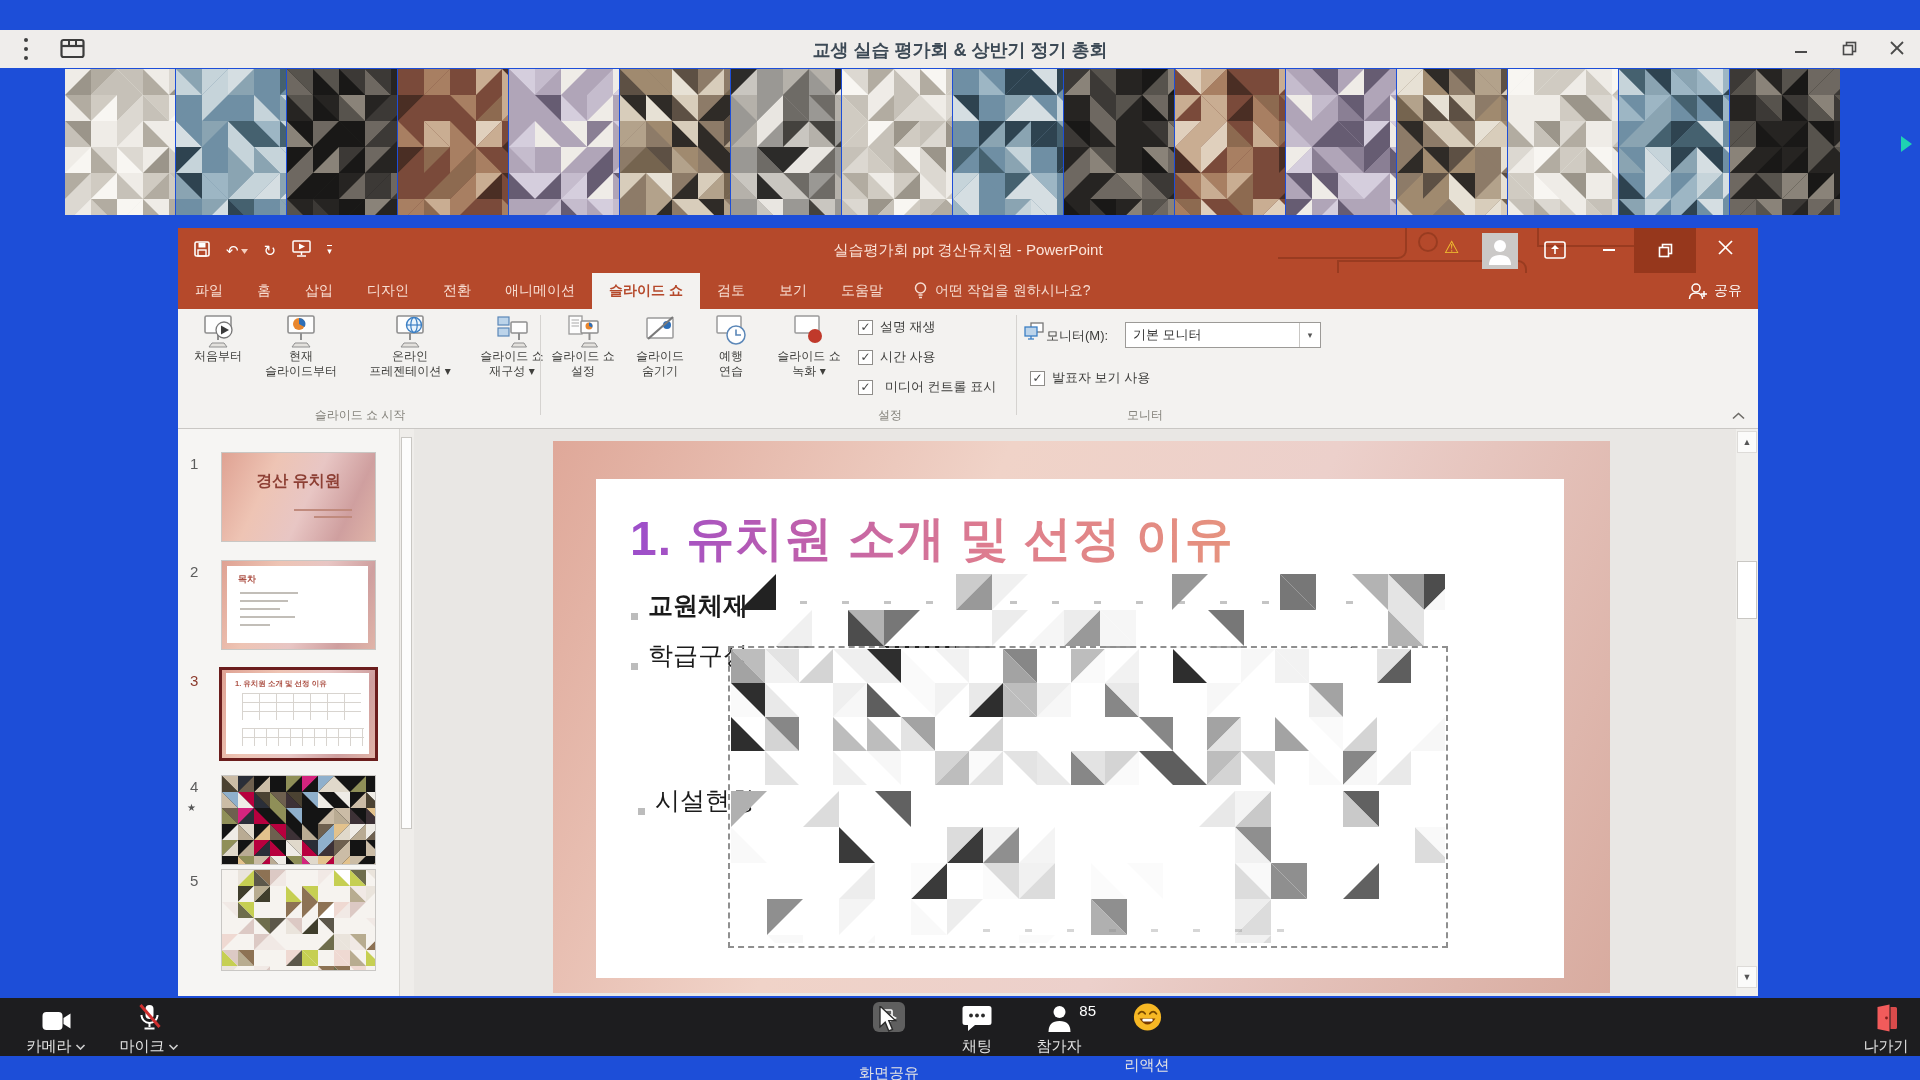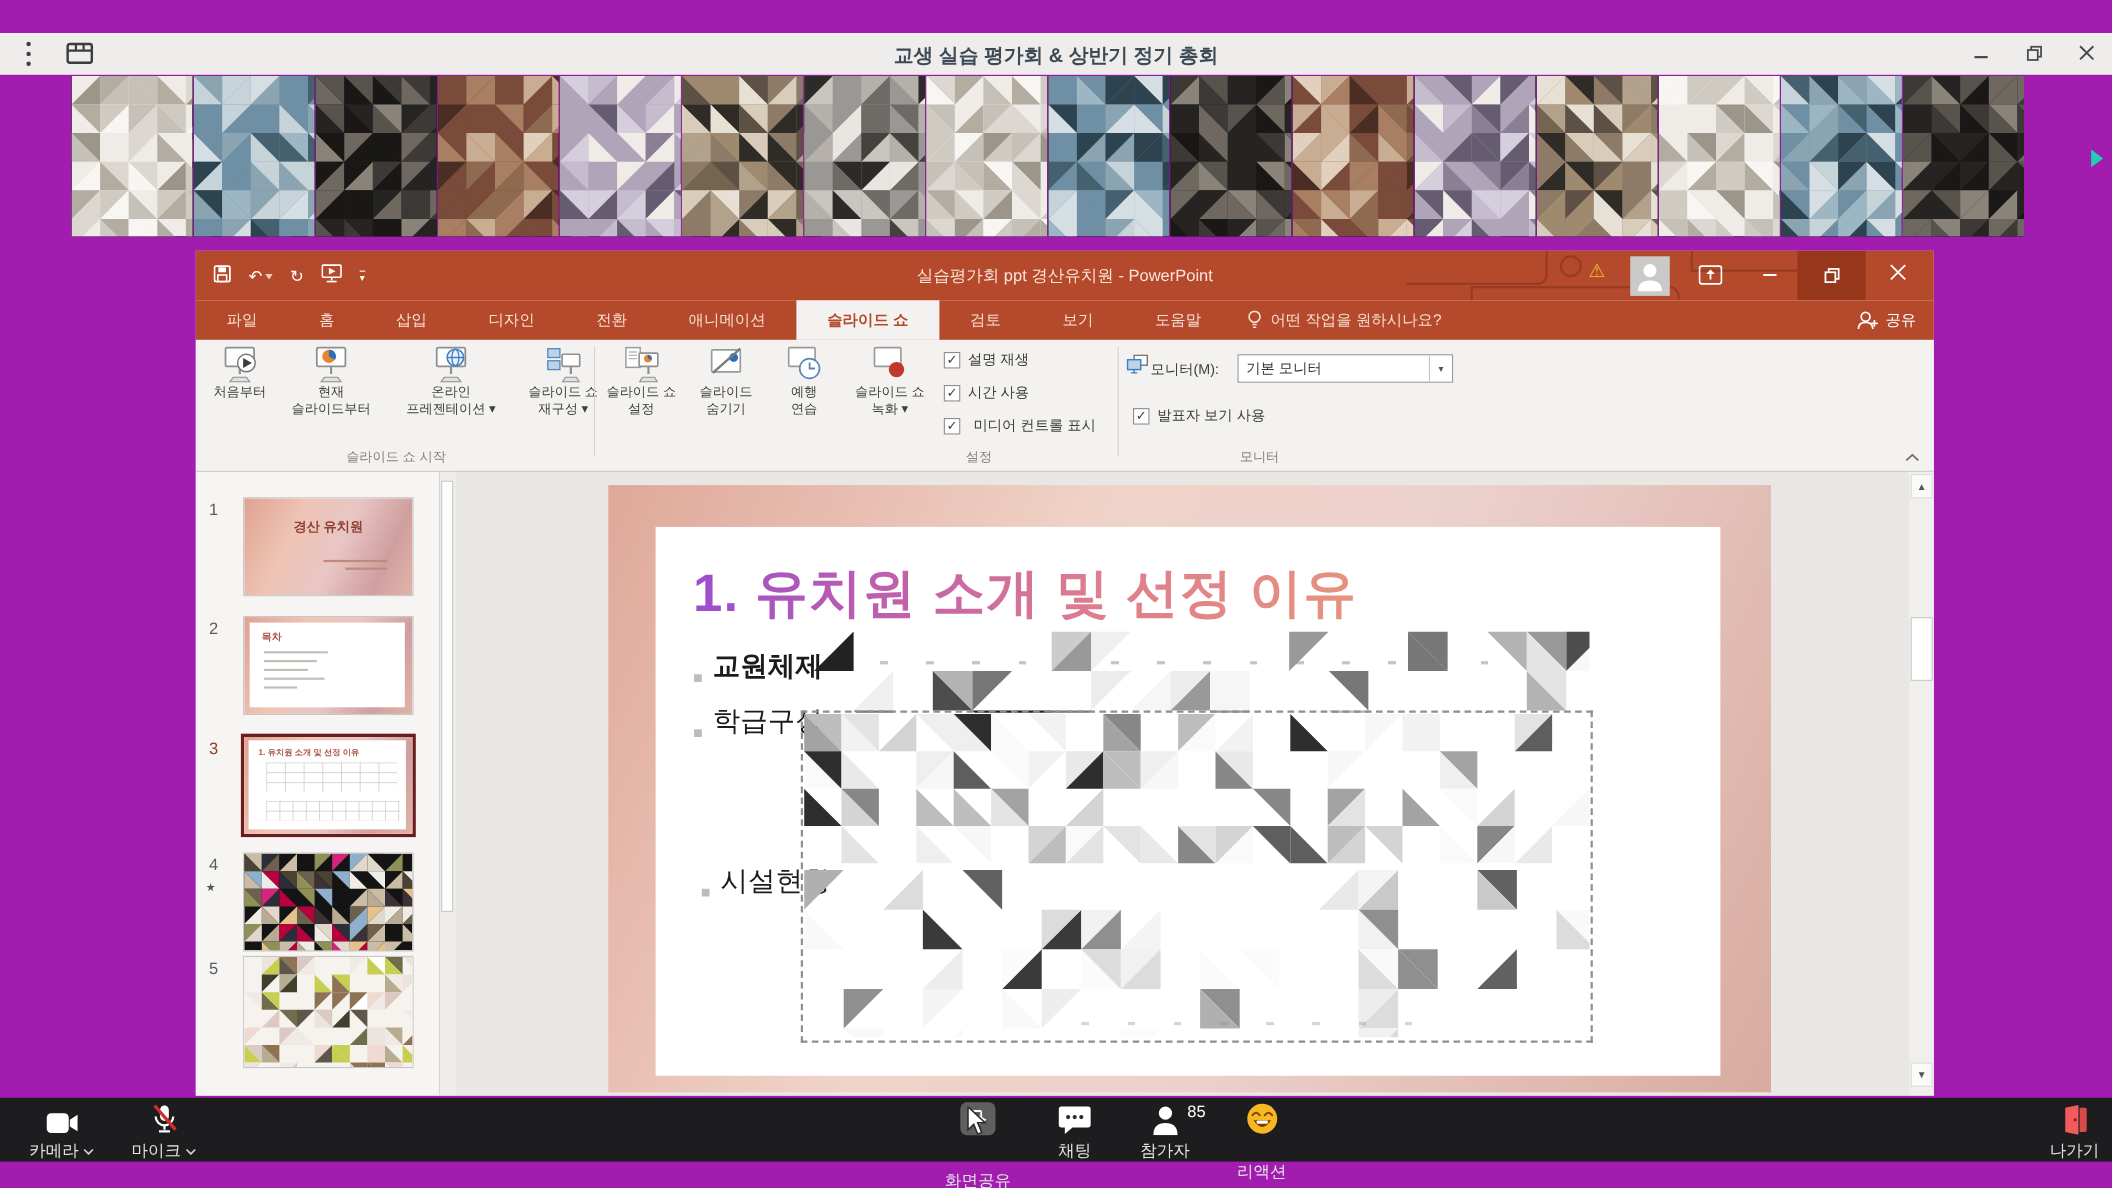--- a/index.html
+++ b/index.html
@@ -1,16 +1,16 @@
 <!DOCTYPE html>
 <html><head>
 <meta charset="utf-8">
 <style>
   html,body{margin:0;padding:0;background:#000;}
-  .stage{position:relative;width:1920px;height:1080px;background:#a21caf;overflow:hidden;
+  .stage{position:relative;width:1920px;height:1080px;background:#1d4ed8;overflow:hidden;
          font-family:"Liberation Sans","DejaVu Sans",sans-serif;}
   .abs{position:absolute;}
 
   
   .mtb{position:absolute;left:0;top:30px;width:1920px;height:38px;background:#efedeb;}
   .mtb-dots{position:absolute;left:24px;top:8px;width:6px;height:22px;display:flex;flex-direction:column;justify-content:space-between;cursor:pointer;}
   .mtb-dots i{width:4px;height:4px;border-radius:50%;background:#3f3f3f;display:block;}
   .mtb-grid{position:absolute;left:60px;top:8px;}
   .mtb-title{position:absolute;left:0;top:8px;width:100%;text-align:center;font-size:18px;font-weight:bold;color:#3d4a56;}
   .mtb-ctl{position:absolute;right:14px;top:9px;display:flex;gap:30px;align-items:center;}
@@ -30,21 +30,21 @@
   .circuit{position:absolute;right:60px;top:0;opacity:.5;}
   .tb-warn{position:absolute;left:1266px;top:9px;font-size:17px;color:#f2c230;}
   .tb-avatar{position:absolute;left:1304px;top:5px;width:36px;height:36px;background:#cbc9c7;display:flex;align-items:center;justify-content:center;}
   .tb-ribopt{position:absolute;left:1366px;top:13px;}
   .tb-min{position:absolute;left:1424px;top:12px;color:#fff;}
   .tb-restore{position:absolute;left:1456px;top:0;width:62px;height:45px;background:#96371c;display:flex;align-items:center;justify-content:center;}
   .tb-close{position:absolute;left:1540px;top:11px;color:#fff;font-size:18px;}
 
   
   .tabrow{position:absolute;left:0;top:45px;width:1580px;height:36px;background:#b5492b;display:flex;align-items:stretch;}
-  .tab{padding:0 28px;display:flex;align-items:center;font-size:14px;color:#f8ded3;cursor:pointer;}
+  .tab{padding:0 17px;display:flex;align-items:center;font-size:14px;color:#f8ded3;cursor:pointer;}
   .tab.active{background:#f3f2f0;color:#b5492b;font-weight:bold;}
   .tellme{display:flex;align-items:center;gap:8px;margin-left:14px;font-size:14px;color:#f6dcd1;}
   .share{position:absolute;right:16px;top:0;height:36px;display:flex;align-items:center;gap:6px;color:#fff;font-size:14px;cursor:pointer;}
 
   
   .ribbon{position:absolute;left:0;top:81px;width:1580px;height:120px;background:#f3f2f0;border-bottom:1px solid #c9c7c4;box-sizing:border-box;}
   .rgroup-lbl{position:absolute;top:98px;font-size:12px;color:#85837c;transform:translateX(-50%);white-space:nowrap;}
   .rsep{position:absolute;top:6px;width:1px;height:100px;background:#d5d3d0;}
   .bigbtn{position:absolute;top:4px;display:flex;flex-direction:column;align-items:center;cursor:pointer;}
   .bigbtn .lbl{font-size:12px;color:#3f3f3c;line-height:15px;text-align:center;margin-top:0;white-space:nowrap;}
@@ -58,21 +58,21 @@
   .mon-lbl{position:absolute;left:868px;top:18px;font-size:13px;color:#3c3c3a;}
   .collapse{position:absolute;left:1554px;top:100px;font-size:12px;color:#6d6b67;cursor:pointer;}
 
   
   .content{position:absolute;left:0;top:201px;width:1580px;height:567px;}
   .panel{position:absolute;left:0;top:0;width:222px;height:567px;background:#f6f5f3;border-right:1px solid #d8d6d2;box-sizing:border-box;}
   .thumb{position:absolute;left:44px;width:153px;height:88px;background:#fff;box-shadow:0 0 0 1px #c9c7c4;overflow:hidden;cursor:pointer;}
   .thumb.sel{box-shadow:0 0 0 3px #6b1d1d;}
   .tnum{position:absolute;left:12px;font-size:15px;color:#5c5c5c;}
   .pinkbg{position:absolute;inset:0;background:linear-gradient(115deg,#dfa293 0%,#eec4b4 30%,#e8c6c4 55%,#cf9f9f 80%,#e0b4a8 100%);}
-  .t1-title{position:absolute;left:0;top:18px;width:100%;text-align:center;font-size:12px;font-weight:bold;color:#8d3f34;}
+  .t1-title{position:absolute;left:0;top:18px;width:100%;text-align:center;font-size:16px;font-weight:bold;color:#8d3f34;}
   .t1-line{position:absolute;height:2px;background:#c08a7d;}
   .inner-white{position:absolute;background:#fff;}
   .t2-title{position:absolute;left:11px;top:7px;font-size:9px;font-weight:bold;color:#ad5246;}
   .t2-line{position:absolute;left:13px;height:2px;background:#c2beb8;}
   .t3-title{position:absolute;left:9px;top:6px;font-size:7.5px;font-weight:bold;color:#ad5246;white-space:nowrap;}
   .minigrid{position:absolute;background-image:linear-gradient(#d8d4cf 1px,transparent 1px),linear-gradient(90deg,#d8d4cf 1px,transparent 1px);}
   .star{position:absolute;left:9px;font-size:10px;color:#555;}
   .panel-sb{position:absolute;left:222px;top:0;width:14px;height:567px;background:#efedea;}
   .panel-sb .th{position:absolute;left:1px;top:8px;width:11px;height:392px;background:#fdfdfd;border:1px solid #c9c7c3;box-sizing:border-box;}
   .canvas{position:absolute;left:236px;top:0;width:1322px;height:567px;background:#e9e7e4;overflow:hidden;}

